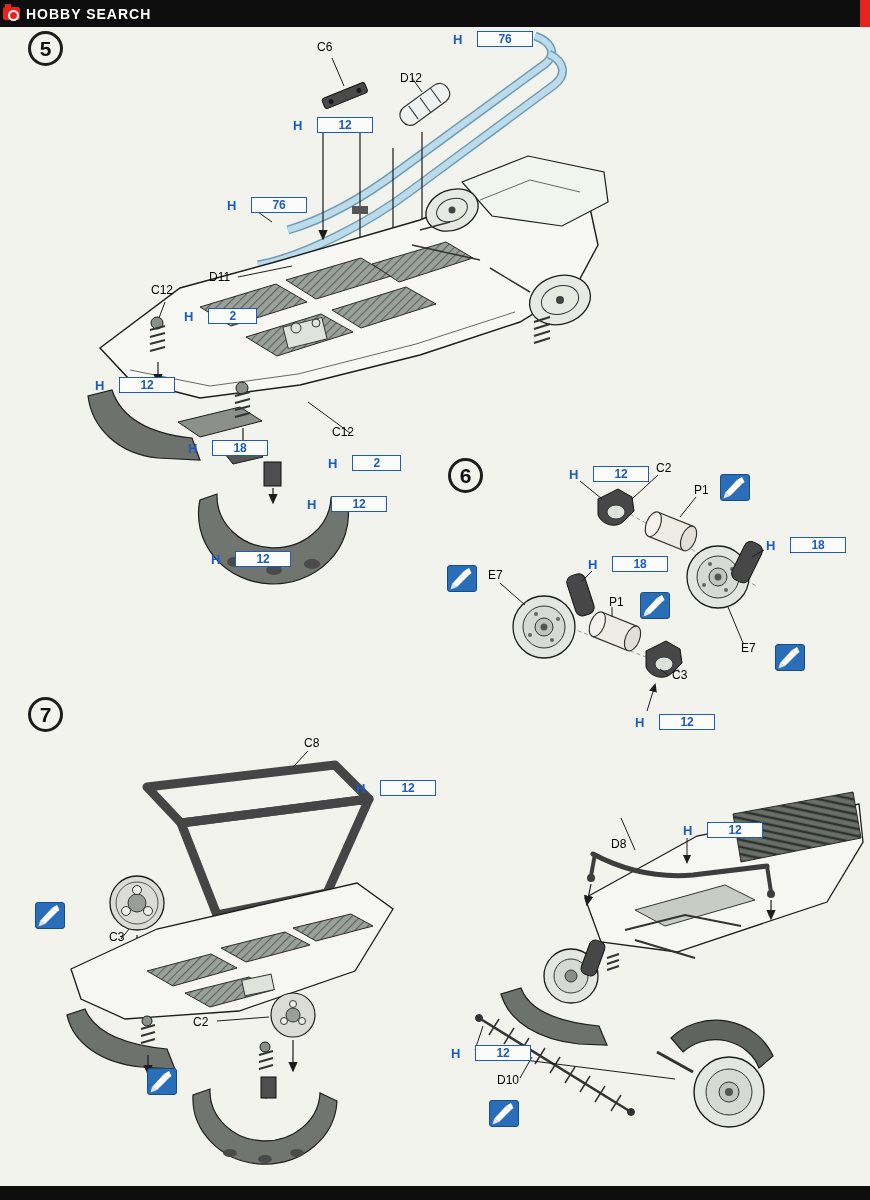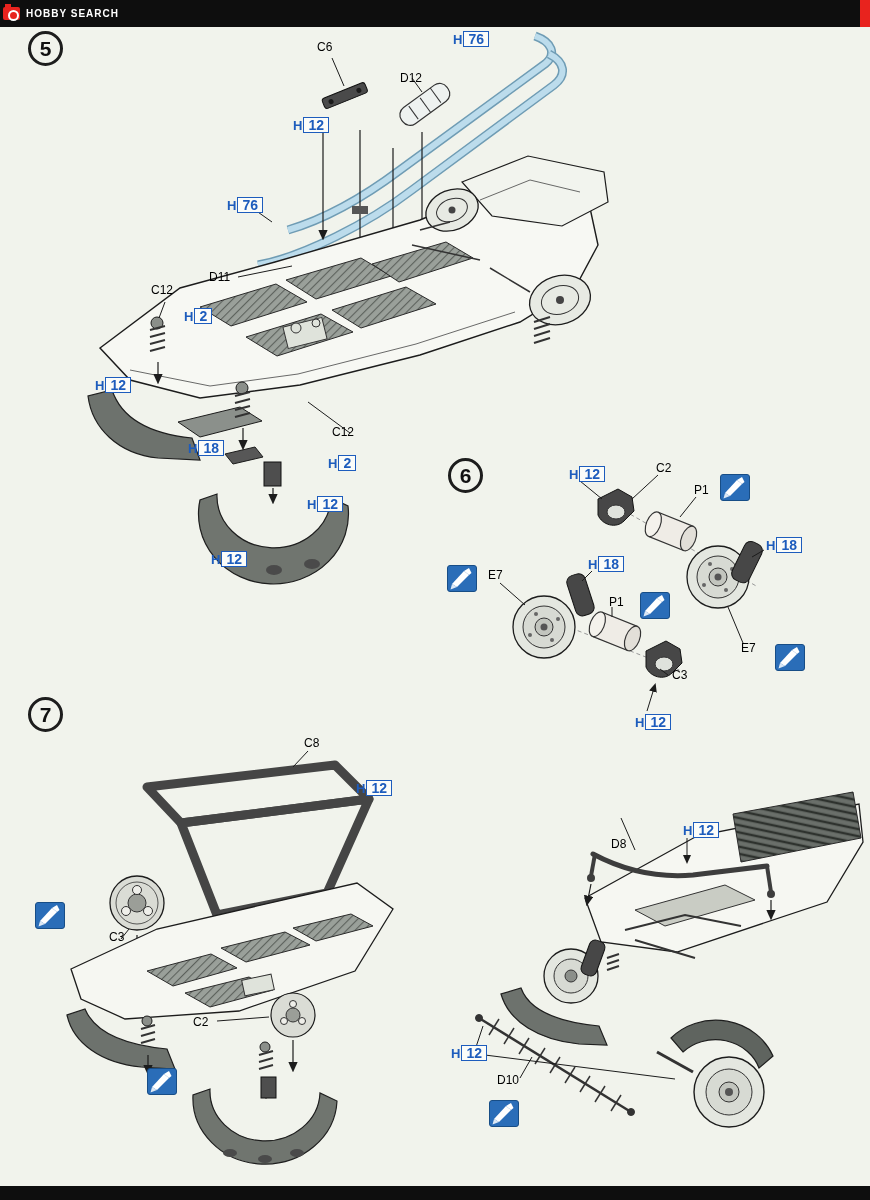--- a/index.html
+++ b/index.html
@@ -7,41 +7,41 @@
   body { font-family:"Liberation Sans", sans-serif; background:#fff; }
   .page { position:relative; width:870px; height:1200px; background:#f1f3ec; overflow:hidden; }
 
   
   .topbar { position:absolute; top:0; left:0; right:0; height:27px; background:#0e0e0e;
             display:flex; align-items:center; gap:6px; padding-left:3px; z-index:40; }
   .cam-icon { position:relative; width:17px; height:13px; background:#e8231e; border-radius:2px; }
   .cam-icon::before { content:""; position:absolute; left:5px; top:3px; width:7px; height:7px;
                       border:2px solid #fff; border-radius:50%; }
   .cam-icon::after { content:""; position:absolute; left:2px; top:-3px; width:6px; height:3px; background:#e8231e; }
-  .brand { color:#fff; font-weight:bold; font-size:10px; letter-spacing:1px; }
+  .brand { color:#fff; font-weight:bold; font-size:14px; letter-spacing:1px; }
   .corner-red-right { position:absolute; right:0; top:0; width:10px; height:27px; background:#e8231e; }
 
   
   .bottombar { position:absolute; bottom:0; left:0; right:0; height:14px; background:#0e0e0e; z-index:40; }
 
   
   .step-circle { position:absolute; width:35px; height:35px; border:3px solid #1d1d1d; border-radius:50%;
                  background:#f1f3ec; display:flex; align-items:center; justify-content:center;
                  font-weight:bold; font-size:21px; color:#111; z-index:30; }
   .step-pos-0 { left:28px;  top:31px;  }
   .step-pos-1 { left:448px; top:458px; }
   .step-pos-2 { left:28px;  top:697px; }
 
   
   .label-layer { position:absolute; inset:0; z-index:20; }
   .part-label { position:absolute; font-weight:normal; font-size:12px; color:#000000; white-space:nowrap; }
   .code-label { position:absolute; display:flex; align-items:flex-start; white-space:nowrap;
                 font-weight:bold; color:#1d5cbd; font-size:13px; line-height:17px; }
   .code-box { display:inline-block; border:1.5px solid #1d5cbd; background:#fbfcf9; color:#1d5cbd;
-              font-size:14px; line-height:14px; padding:0 4px; margin-left:1px; }
+              font-size:12px; line-height:14px; padding:0 20px; margin-left:15px; }
   .glue-icon { position:absolute; width:30px; height:27px; }
 
   svg.draw { position:absolute; z-index:10; }
 </style>
 </head>
 <body>
 
 <div class="page">
 
   <div class="topbar">

